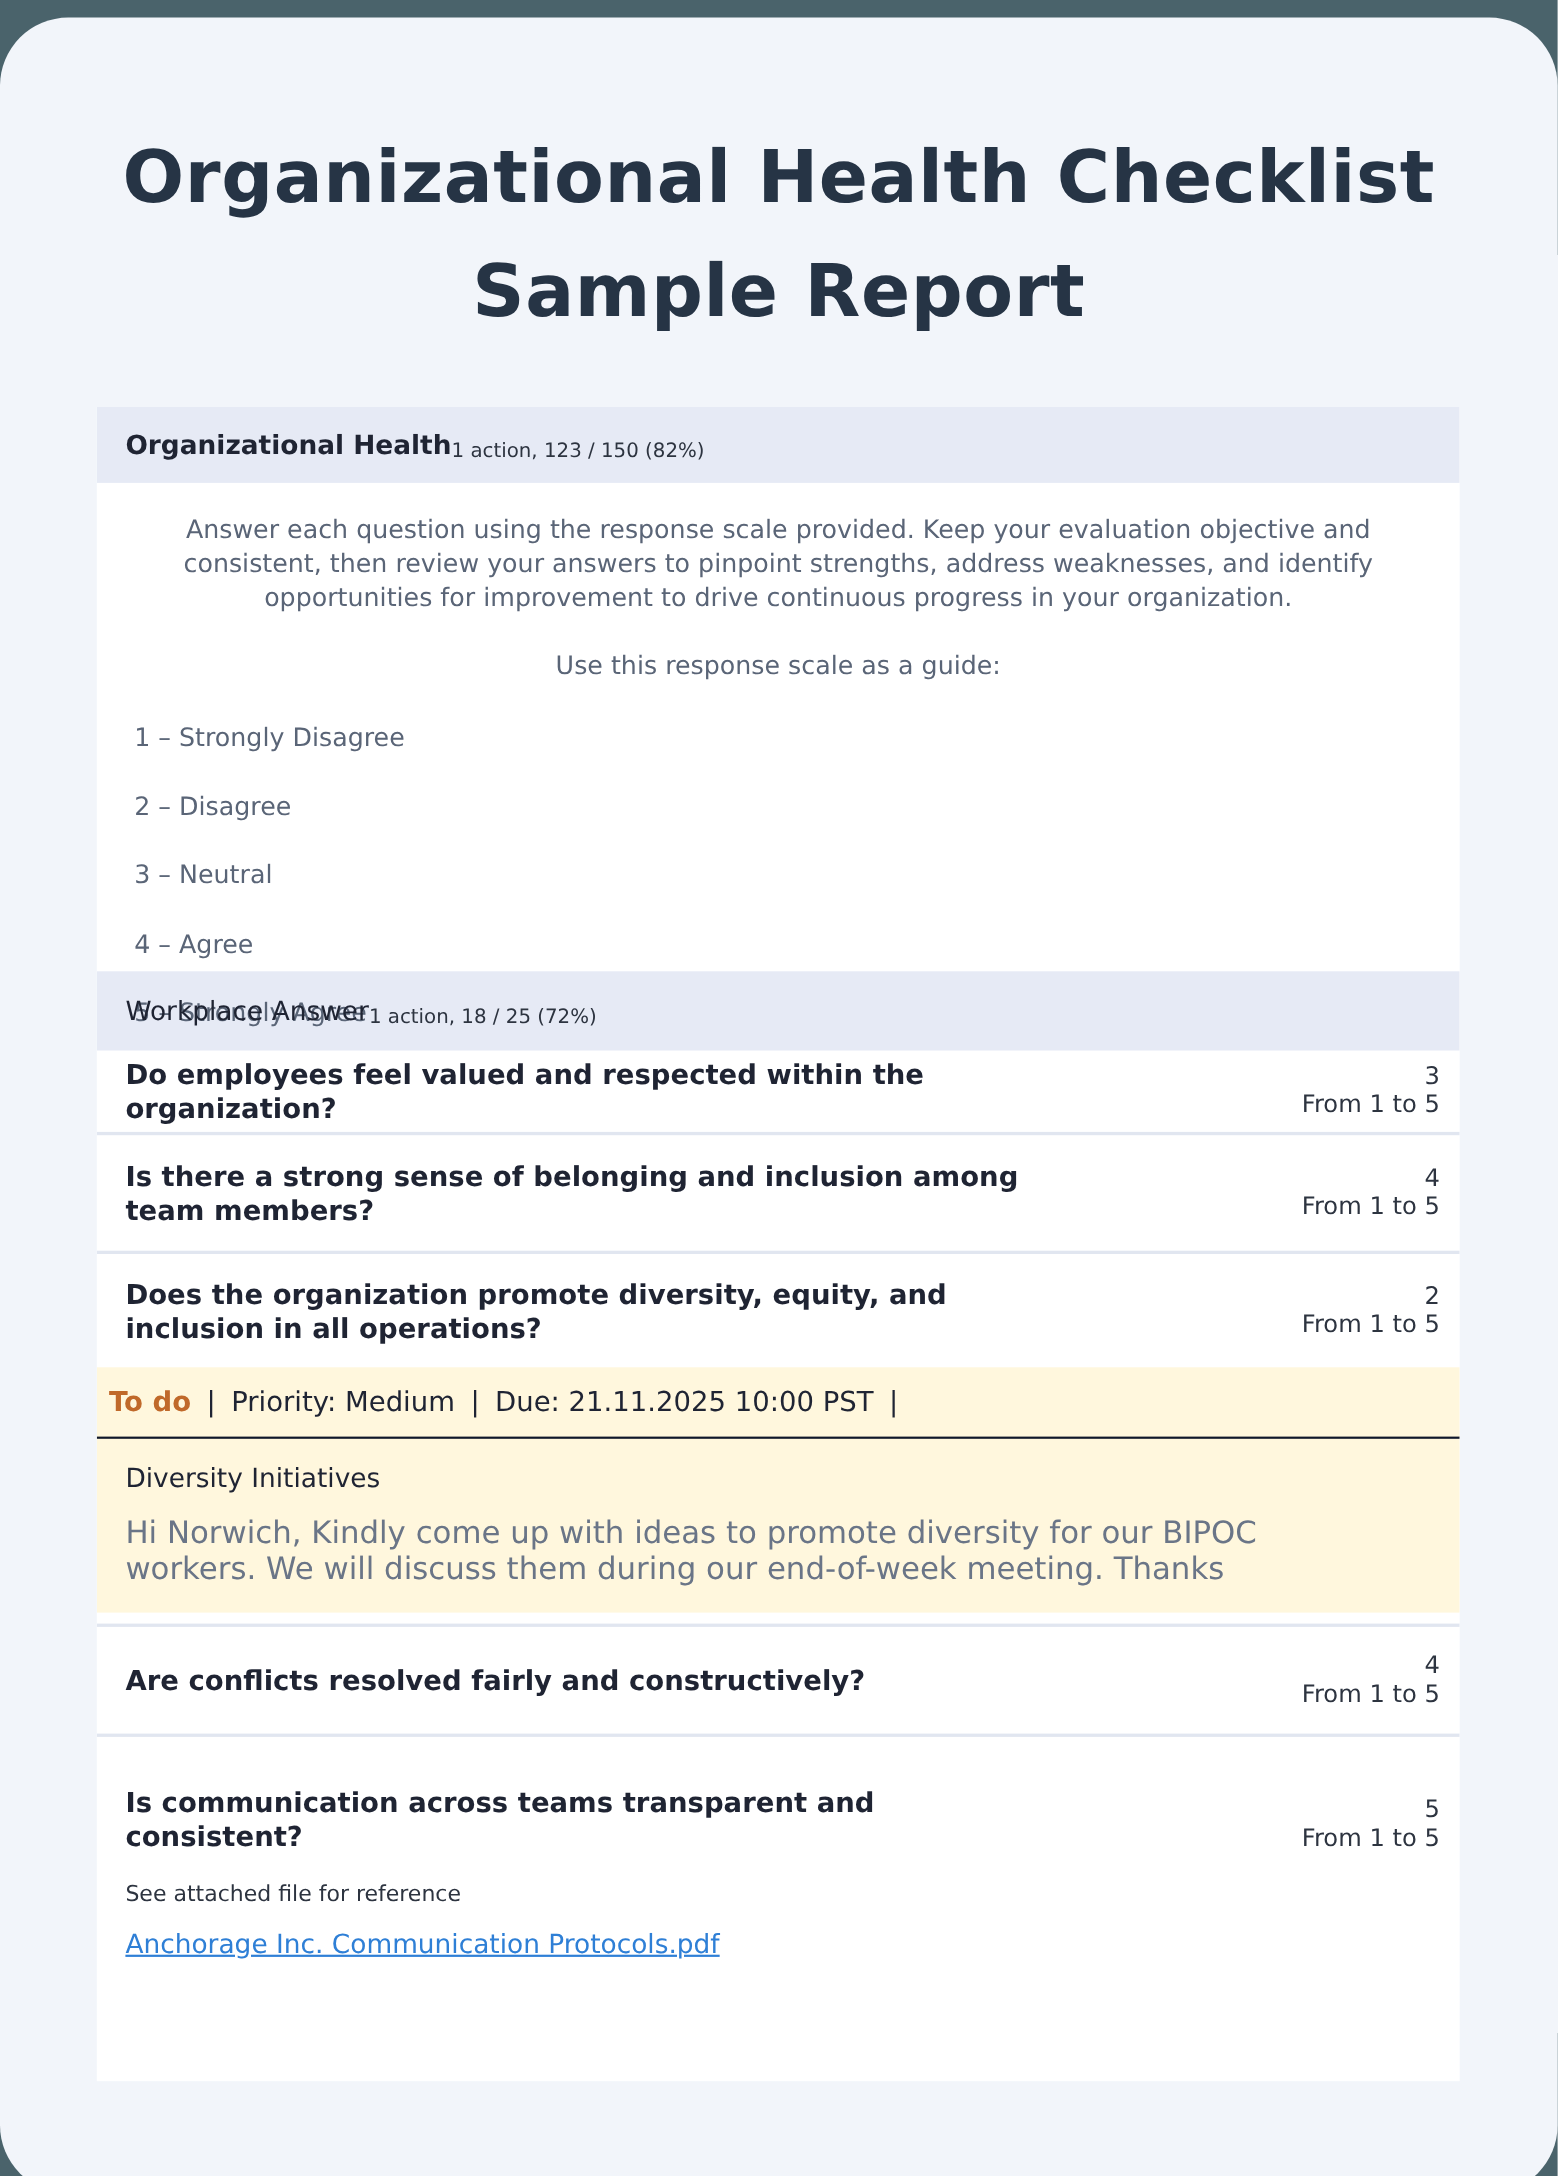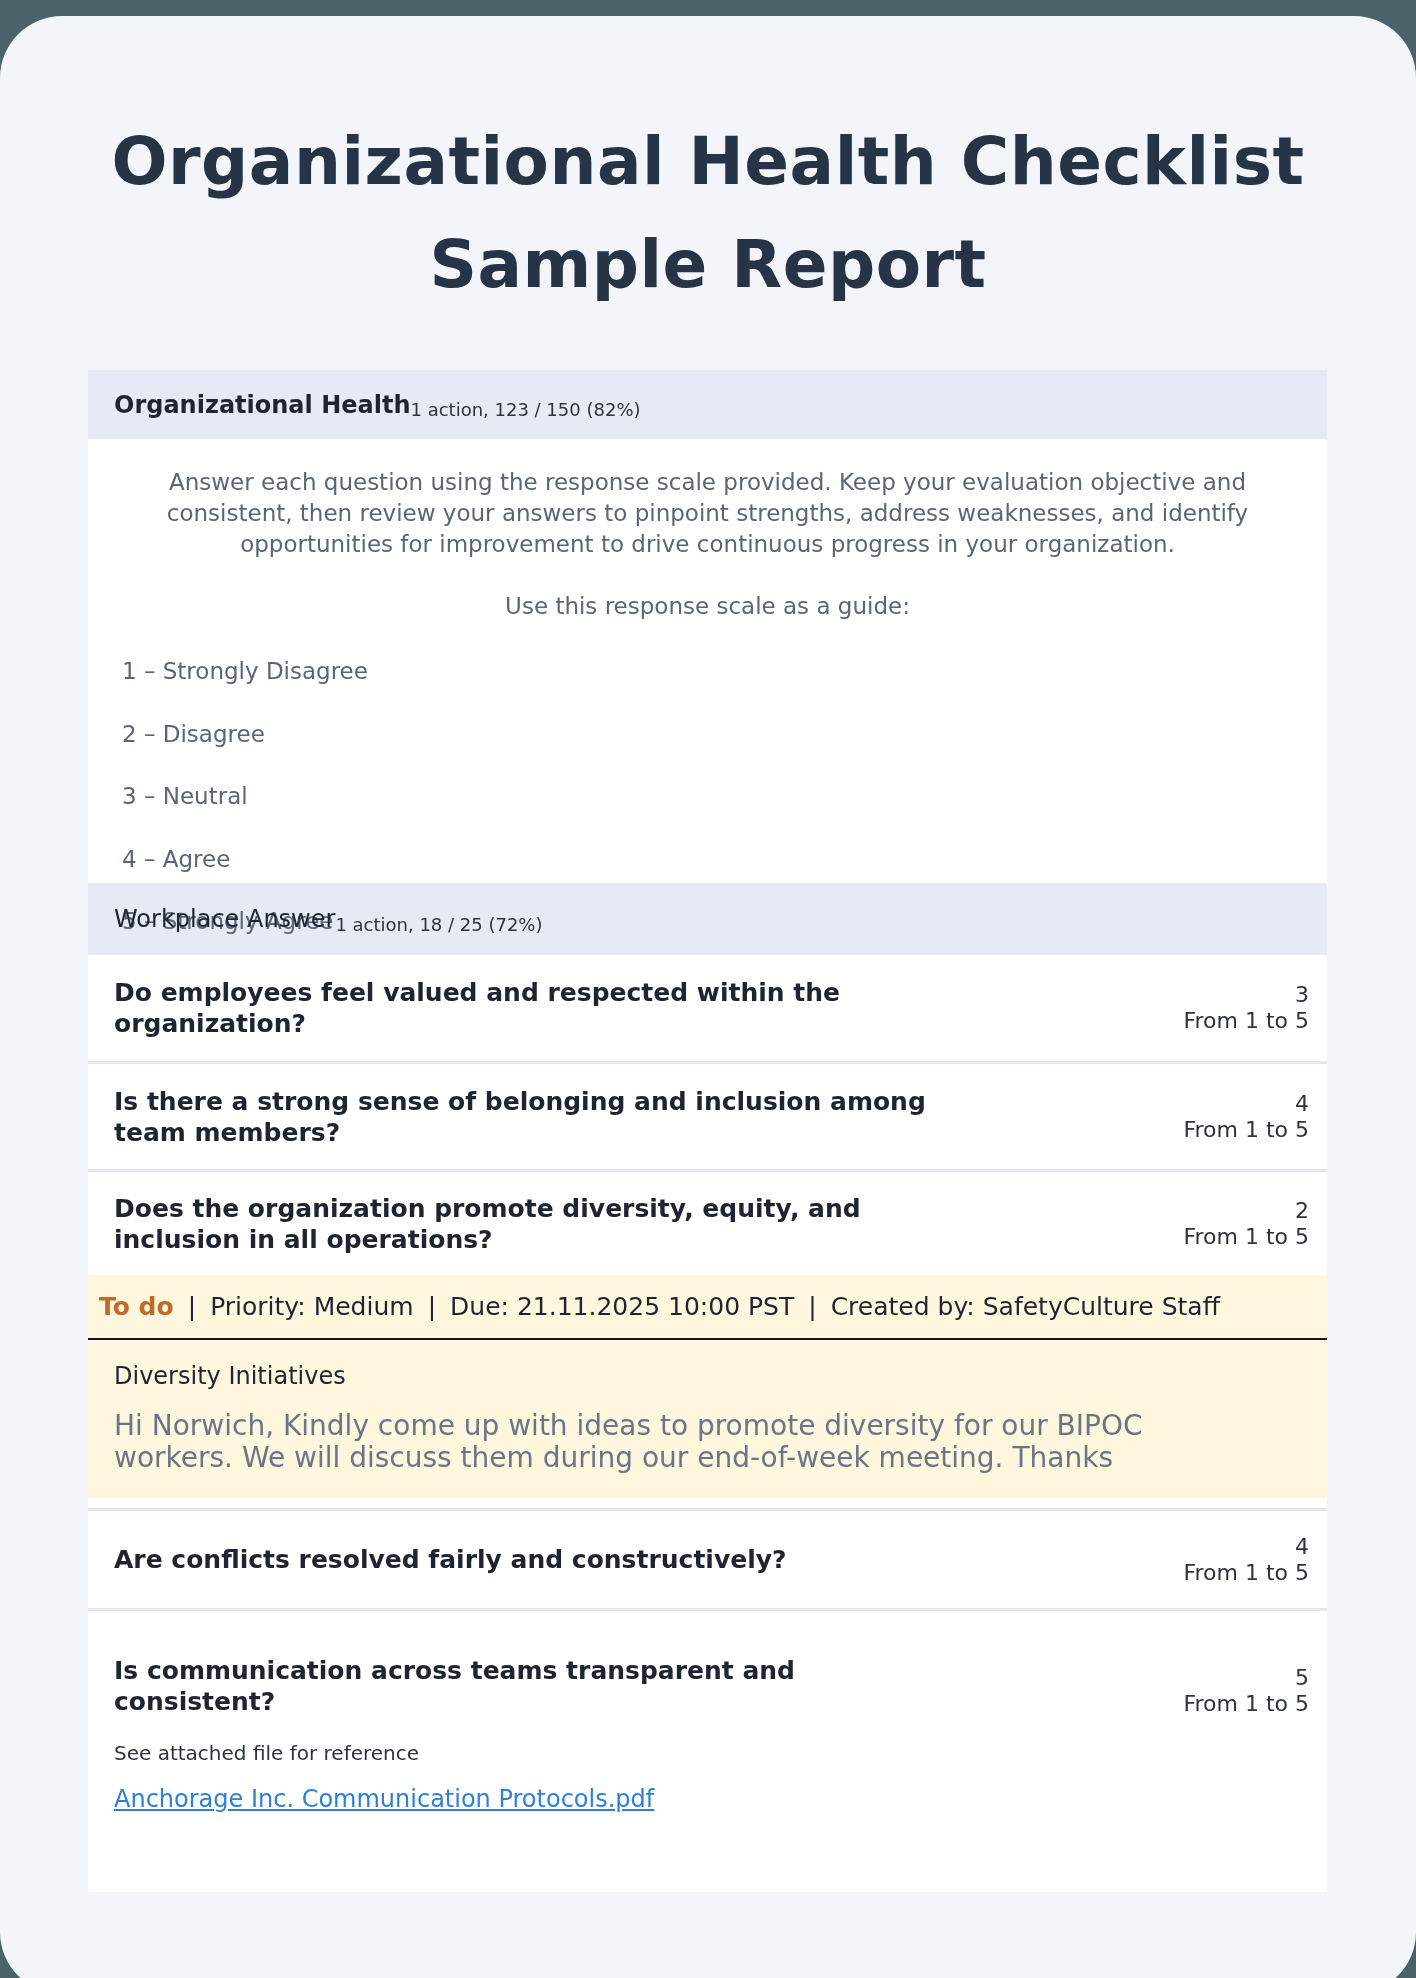--- a/index.html
+++ b/index.html
@@ -60,21 +60,21 @@
     box-sizing: border-box;
     border-bottom: 3px solid #e1e6f0;
   }
   .q-row .q {
     color: #1f2433; font-weight: bold; font-size: 25px; line-height: 31px;
     width: 820px;
   }
   .q-row .ans { text-align: right; color: #2d3440; }
   .q-row .ans .score { font-size: 22px; line-height: 26px; }
   .q-row .ans .range { font-size: 22px; line-height: 26px; }
-  .q1 { height: 109px; }
+  .q1 { height: 77px; }
   .q2 { height: 108px; }
   .q3 { height: 103px; border-bottom: none; }
   .action {
     background: #fff7dd;
     height: 223px;
   }
   .action .meta {
     height: 65px; display: flex; align-items: center;
     padding: 0 11px;
     border-bottom: 2px solid #0f172a;
@@ -160,21 +160,20 @@
     </div>
 
     <div class="action">
       <div class="meta">
         <span class="status">To do</span>
         <span class="sep">|</span>
         <span>Priority: Medium</span>
         <span class="sep">|</span>
         <span>Due: 21.11.2025 10:00 PST</span>
         <span class="sep">|</span>
-        <span>Created by: SafetyCulture Staff</span>
       </div>
       <div class="atitle">Diversity Initiatives</div>
       <div class="adesc">Hi Norwich, Kindly come up with ideas to promote diversity for our BIPOC workers. We will discuss them during our end-of-week meeting. Thanks</div>
     </div>
 
     <div class="gap"></div>
 
     <div class="q-row q4">
       <div class="q">Are conflicts resolved fairly and constructively?</div>
       <div class="ans">

